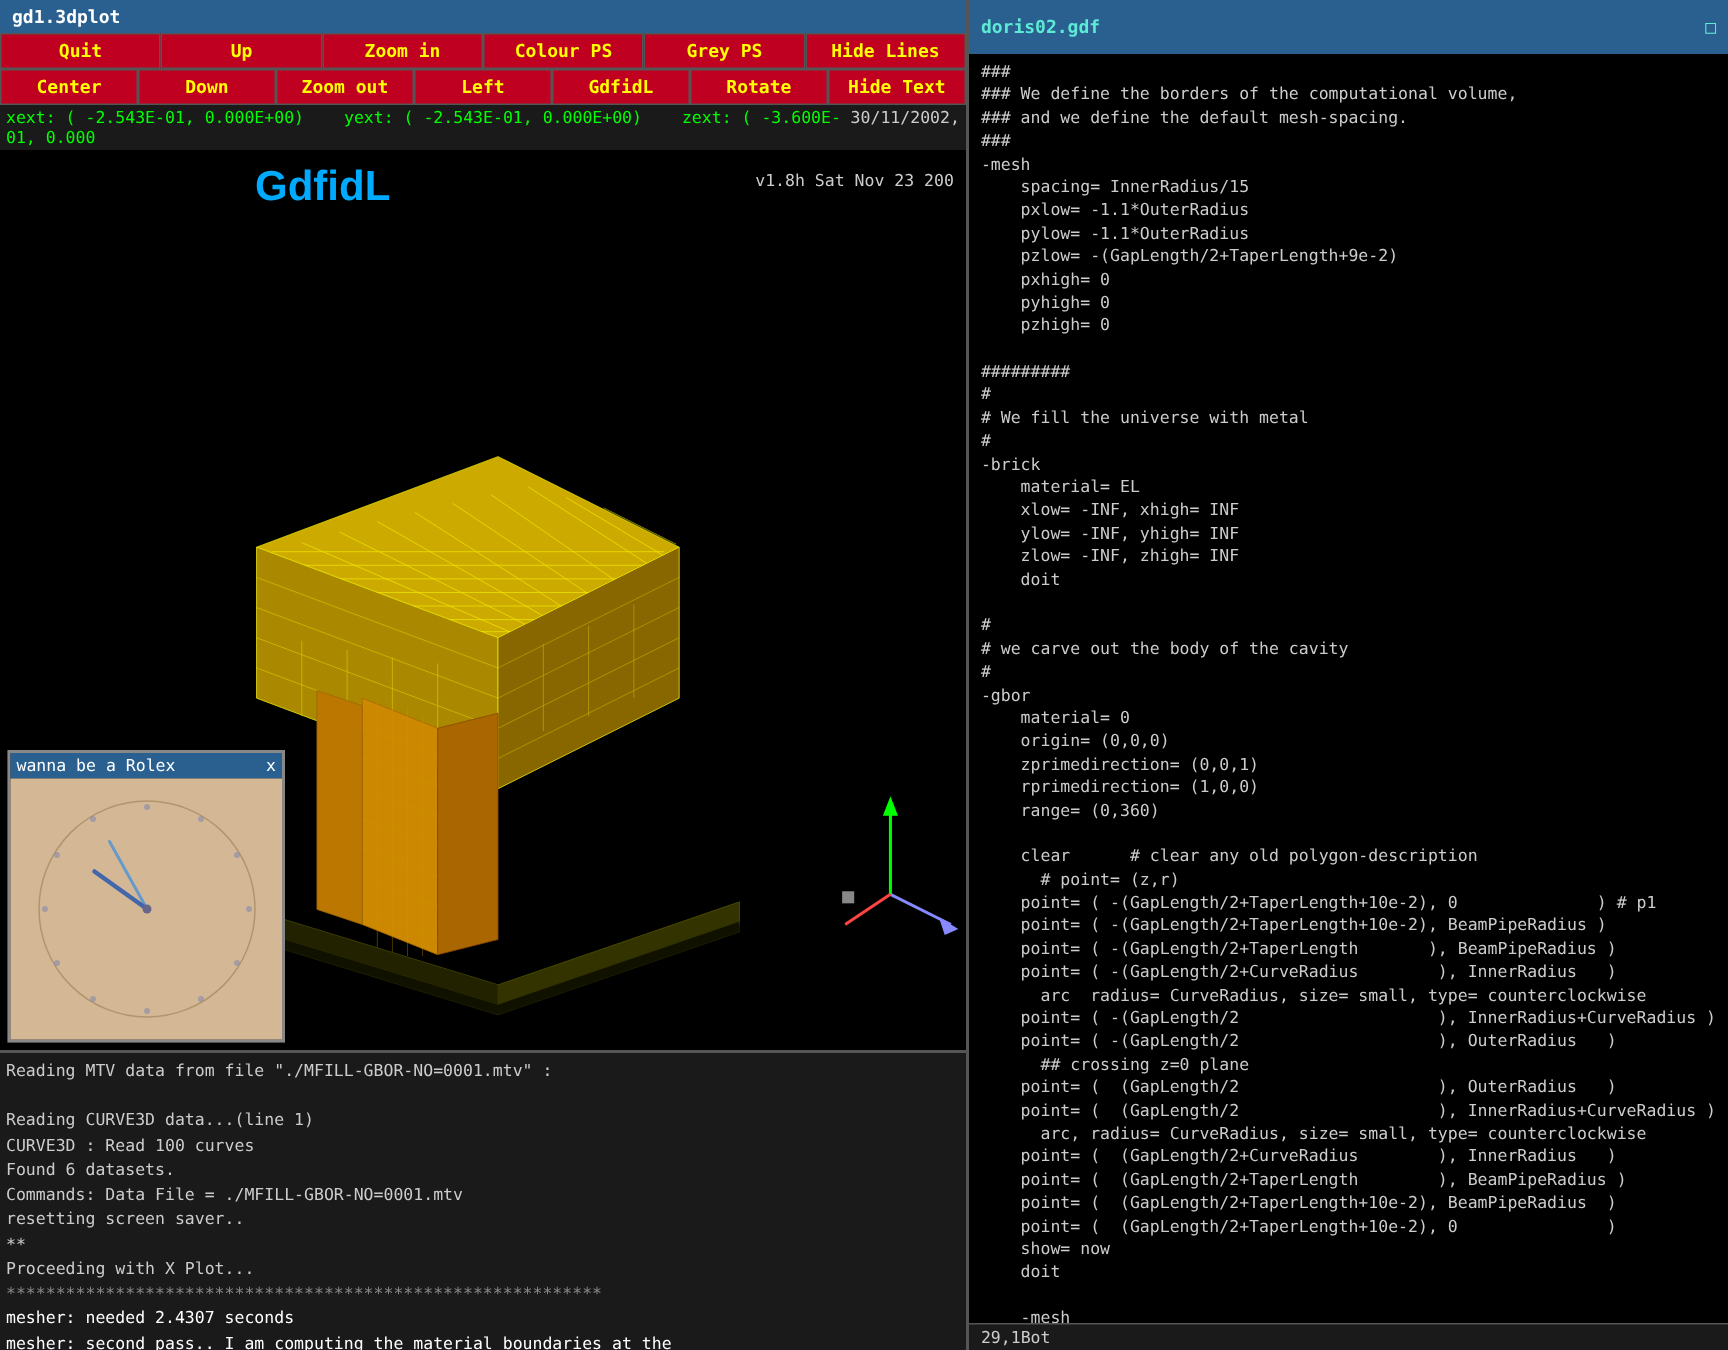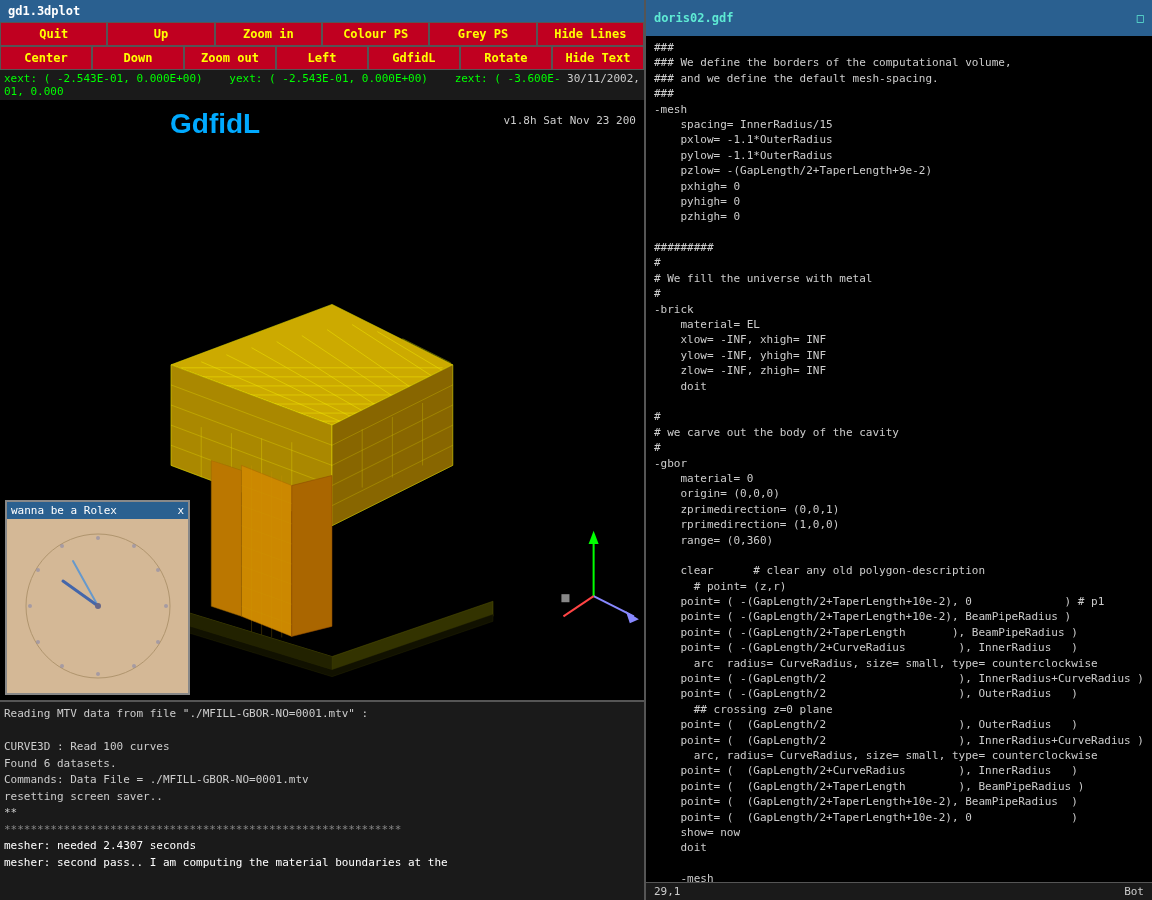--- a/index.html
+++ b/index.html
@@ -168,21 +168,20 @@
       white-space: pre;
       line-height: 1.4;
     }
 
     #right-statusbar {
       background: #1a1a1a;
       color: #cccccc;
       font-size: 11px;
       padding: 2px 8px;
       display: flex;
-      justify-content: space-between;
       border-top: 1px solid #555;
     }
 
     
     .mesh-svg {
       width: 100%;
       height: 100%;
     }
 
     .console-line { line-height: 1.5; }
@@ -324,25 +323,27 @@
         <line x1="540" y1="370" x2="510" y2="390" stroke="#ff4444" stroke-width="2"></line>
 
         <rect x="508" y="368" width="8" height="8" fill="#888888"></rect>
       </g>
     </svg>
   </div>
 
   <div id="console-area">
     <div class="console-line" style="color:#cccccc;">Reading MTV data from file "./MFILL-GBOR-NO=0001.mtv" :</div>
     <div class="console-line">&nbsp;</div>
+    <div class="console-line" style="color:#cccccc;">  Reading CURVE3D  data...(line 1)</div>
     <div class="console-line" style="color:#cccccc;">  CURVE3D : Read 100 curves</div>
     <div class="console-line" style="color:#cccccc;">Found 6 datasets.</div>
     <div class="console-line" style="color:#cccccc;">  Commands: Data File      = ./MFILL-GBOR-NO=0001.mtv</div>
     <div class="console-line" style="color:#cccccc;">resetting screen saver..</div>
     <div class="console-line" style="color:#cccccc;">**</div>
+    <div class="console-line" style="color:#cccccc;">   Proceeding with X Plot...</div>
     <div class="console-line console-star">************************************************************</div>
     <div class="console-line" style="color:#ffffff;">mesher: needed   2.4307    seconds</div>
     <div class="console-line" style="color:#ffffff;">mesher: second pass.. I am computing the material boundaries at the</div>
 
   </div>
 
   <div id="clock-widget">
     <div id="clock-titlebar">
       <span>wanna be a Rolex</span>
       <span style="cursor:pointer;">x</span>

